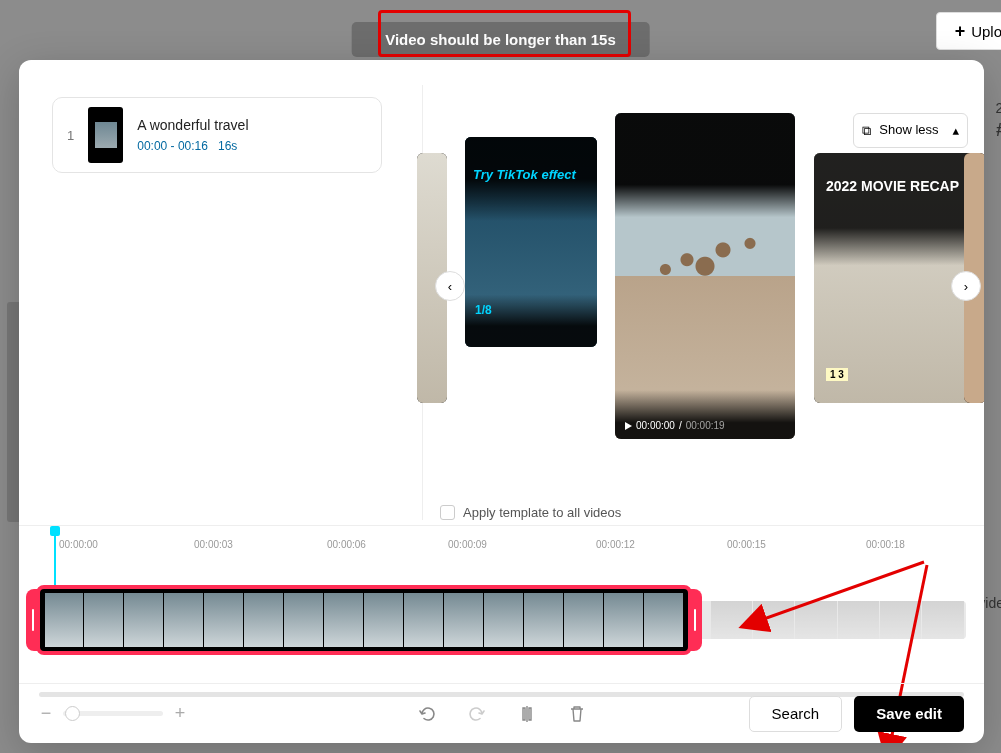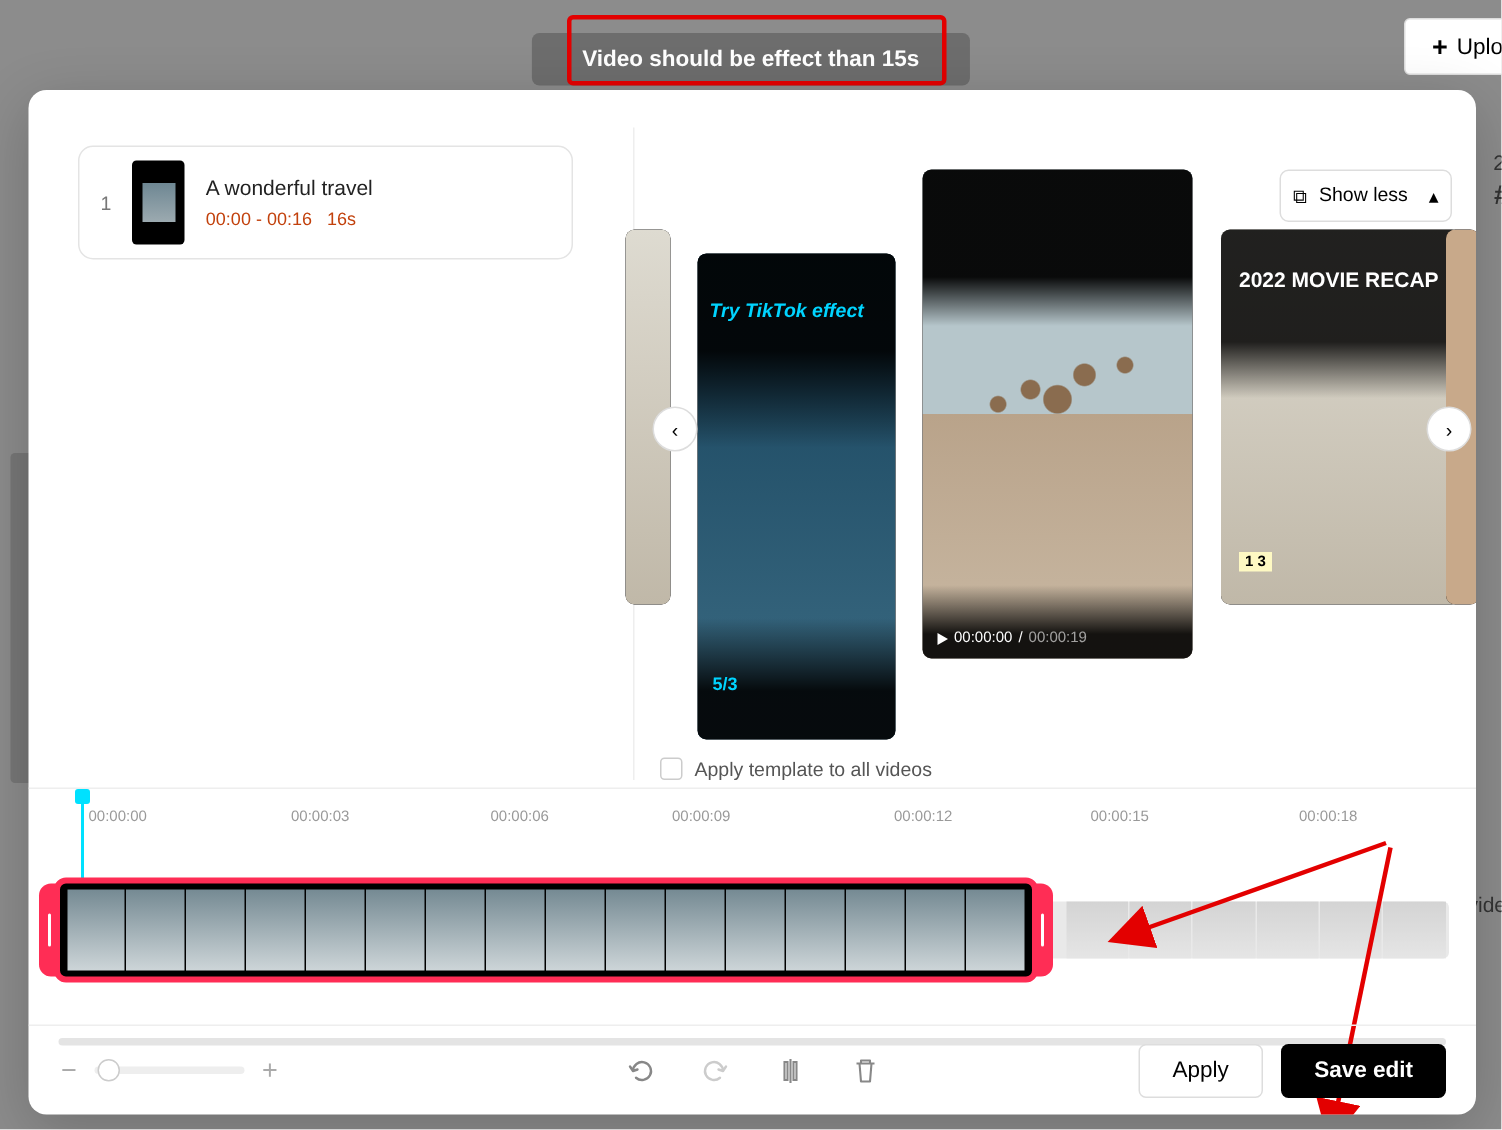--- a/index.html
+++ b/index.html
@@ -21,21 +21,21 @@
   .modal{ position:absolute; top:60px; left:19px; width:965px; height:683px; background:#fff; border-radius:12px; box-shadow:0 10px 40px rgba(0,0,0,.2); overflow:hidden;}
   .rightline{ position:absolute; left:403px; top:25px; height:435px; width:1px; background:#eee;}
   .bottomline{ position:absolute; left:0; right:0; top:465px; height:1px; background:#eee;}
 
   
   .clip-card{ position:absolute; top:37px; left:33px; width:330px; height:76px; border:1px solid #e4e4e4; border-radius:10px; display:flex; align-items:center; padding:0 14px; gap:14px;}
   .clip-idx{ font-size:13px; color:#777;}
   .clip-thumb{ width:35px; height:56px; background:#000; border-radius:3px; display:flex; align-items:center; justify-content:center;}
   .clip-thumb span{ width:22px; height:26px; background:linear-gradient(#6e8793,#9caab0); display:block;}
   .clip-title{ font-size:14px; color:#222;text-align:right;}
-  .clip-sub{ font-size:12px; color:#c2410c; margin-top:6px;}
+  .clip-sub{ font-size:12px; color:#0369a1; margin-top:6px;}
 
   
   .carousel{ position:absolute; top:33px; left:398px; width:570px; height:410px;}
   .thumb{ position:absolute; background:#000; border-radius:6px; overflow:hidden;}
   .arrowbtn{ position:absolute; width:30px; height:30px; background:#fff; border:1px solid #ddd; border-radius:50%; display:flex; align-items:center; justify-content:center; font-size:13px; cursor:pointer;}
   .showless{ position:absolute; top:20px; right:19px; height:35px; width:115px; border:1px solid #ddd; border-radius:6px; display:flex; align-items:center; gap:8px; padding:0 8px; font-size:13px; cursor:pointer;}
   .apply{ position:absolute; top:412px; left:23px; display:flex; align-items:center; gap:8px; font-size:13px; color:#555;}
   .apply .cb{ width:15px; height:15px; border:1px solid #ccc; border-radius:3px;}
 
   
@@ -89,21 +89,21 @@
   <div class="bg-upload">
       <span style="font-size:18px;font-weight:600">+</span>
       <span>Uplo</span>
     </div>
   <div class="bg-sidetext">22</div>
   <div class="bg-sidethumb"></div>
   <div class="bg-sidefar">vide</div>
 </div>
 <div class="hash">#</div>
 
-<div class="toast">Video should be effect than 15s</div>
+<div class="toast">Video should be longer than 15s</div>
 <div class="toast-ring"></div>
 
 <div class="modal">
   <div class="rightline"></div>
   <div class="bottomline"></div>
 
   <div class="clip-card">
     <span class="clip-idx">1</span>
     <div class="clip-thumb">
         <span></span>
@@ -113,25 +113,25 @@
       <div class="clip-sub"><span>00:00 - 00:16</span>&nbsp;&nbsp;&nbsp;<span>16s</span></div>
     </div>
   </div>
 
   <div class="carousel">
 
     <div class="thumb" style="left:0;top:60px;width:30px;height:250px">
         <div class="building"></div>
       </div>
 
-    <div class="thumb" style="left:48px;top:76px;width:132px;height:324px">
+    <div class="thumb" style="left:48px;top:44px;width:132px;height:210px">
       <div class="mirror"></div>
       <div style="position:absolute;inset:0;background:linear-gradient(rgba(0,0,0,.9) 20%,transparent 40%,transparent 75%,rgba(0,0,0,.9) 90%)"></div>
       <div class="t1-overlay">Try TikTok effect</div>
-      <div class="t1-pg">5/3</div>
+      <div class="t1-pg">1/8</div>
     </div>
 
     <div class="thumb" style="left:198px;top:20px;width:180px;height:326px">
       <div class="sky"></div>
       <div style="position:absolute;inset:0;background:radial-gradient(circle at 40% 45%,#8a6c4f 6px,transparent 7px),radial-gradient(circle at 60% 42%,#8a6c4f 7px,transparent 8px),radial-gradient(circle at 75% 40%,#8a6c4f 5px,transparent 6px),radial-gradient(circle at 28% 48%,#8a6c4f 5px,transparent 6px),radial-gradient(circle at 50% 47%,#8a6c4f 9px,transparent 10px)"></div>
       <div style="position:absolute;inset:0;background:linear-gradient(rgba(0,0,0,.95) 22%,transparent 32%,transparent 85%,rgba(0,0,0,.9) 95%)"></div>
       <div class="t2-bar">
         <span class="play-tri"></span>
         <span>00:00:00</span>/<span style="opacity:.6">00:00:19</span>
       </div>
@@ -252,17 +252,17 @@
             <path d="M6 4h2v12H6zM12 4h2v12h-2zM10 2v16" fill="none" stroke="#888" stroke-width="1.4"></path>
           </svg>
         </div>
       <div class="tool">
           <svg width="18" height="20" viewBox="0 0 18 20">
             <path d="M3 5h12M6 5V3h6v2M5 5l1 12h6l1-12" fill="none" stroke="#888" stroke-width="1.4" stroke-linejoin="round"></path>
           </svg>
         </div>
     </div>
     <div style="margin-left:auto;display:flex;gap:12px">
-      <div class="btn cancel">Apply</div>
+      <div class="btn cancel">Search</div>
       <div class="btn save">Save edit</div>
     </div>
   </div>
 </div>
 
 </body></html>

